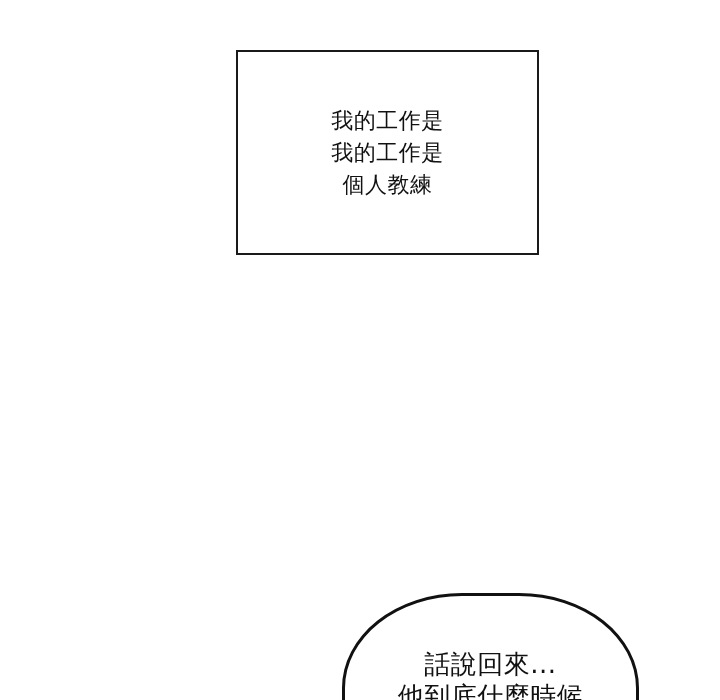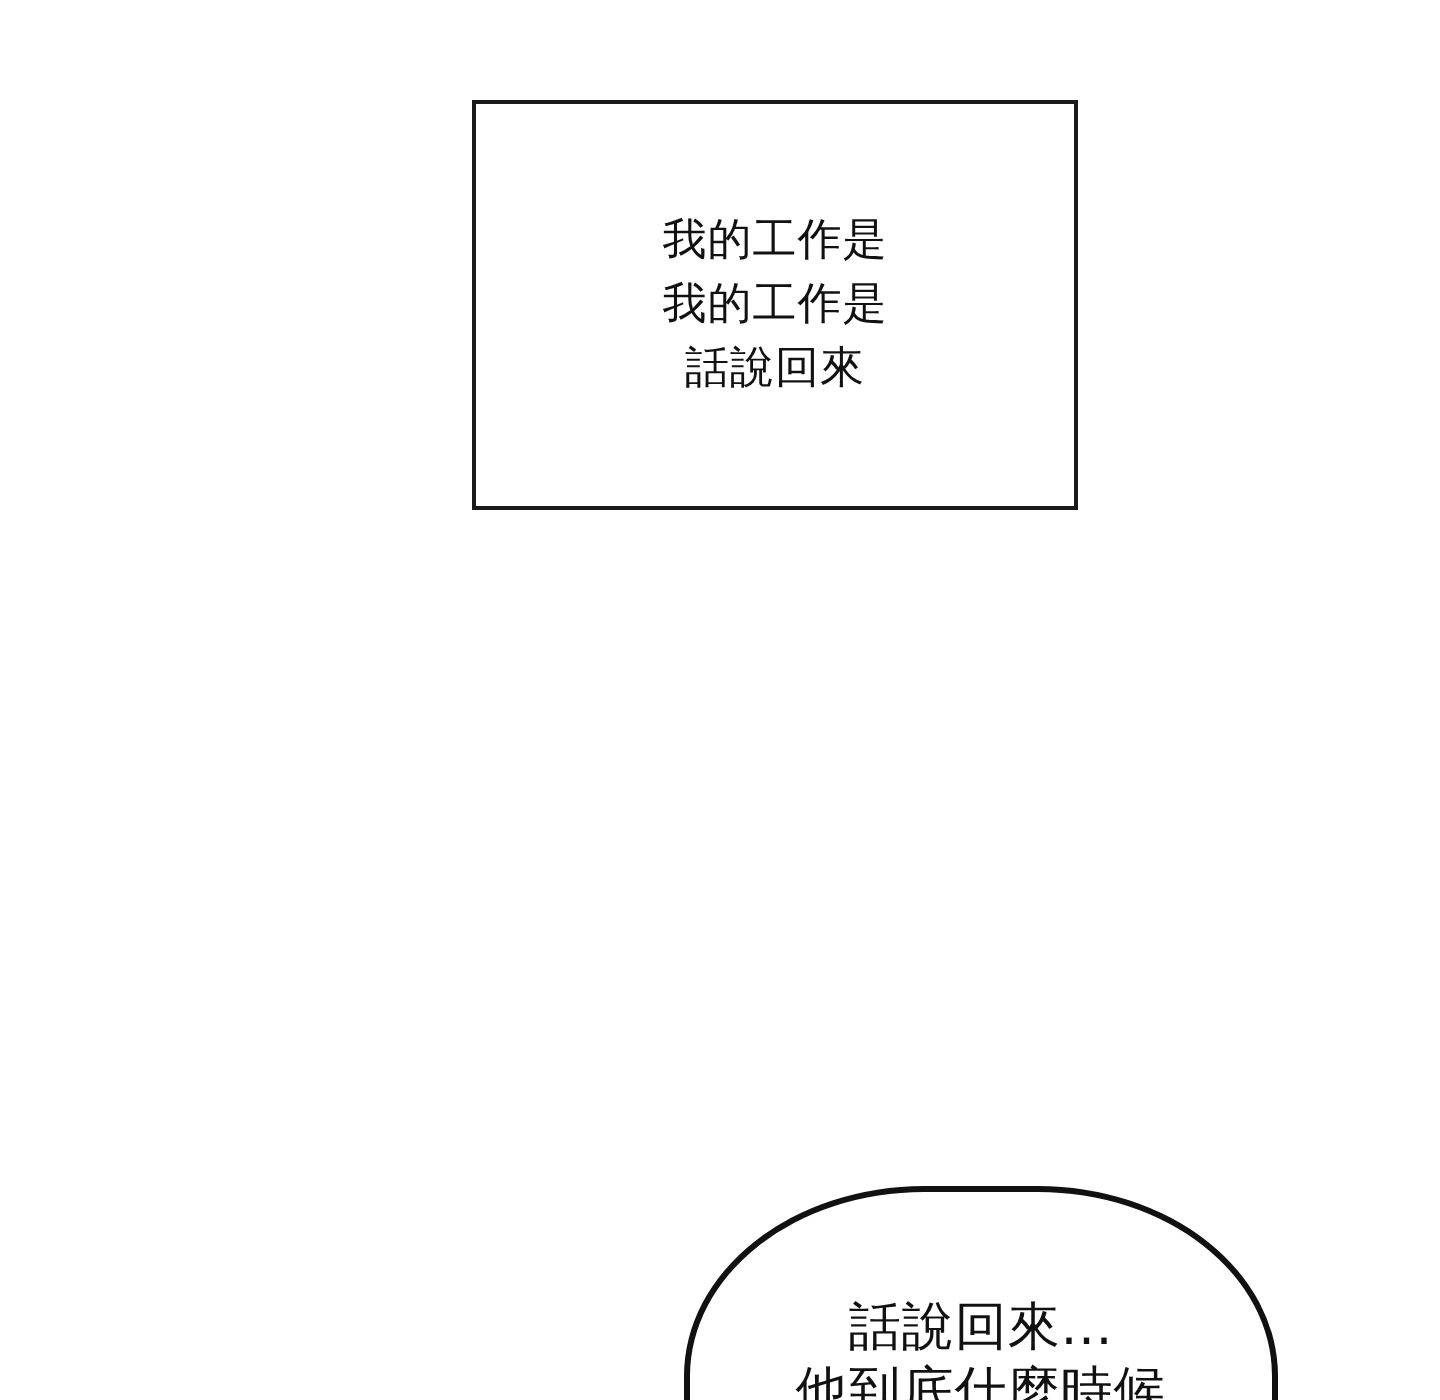--- a/index.html
+++ b/index.html
@@ -59,21 +59,21 @@
       letter-spacing: 0.5px;
       white-space: nowrap;
     }
   </style>
 </head>
 <body>
 
 <div class="caption-box">
   <div class="caption-line">我的工作是</div>
   <div class="caption-line">我的工作是</div>
-  <div class="caption-line">話說回來</div>
+  <div class="caption-line">個人教練</div>
 </div>
 
 <div class="speech-bubble">
   <div class="bubble-text">
     <div class="bubble-line">話說回來...</div>
     <div class="bubble-line">他到底什麼時候</div>
   </div>
 </div>
 
 </body></html>

